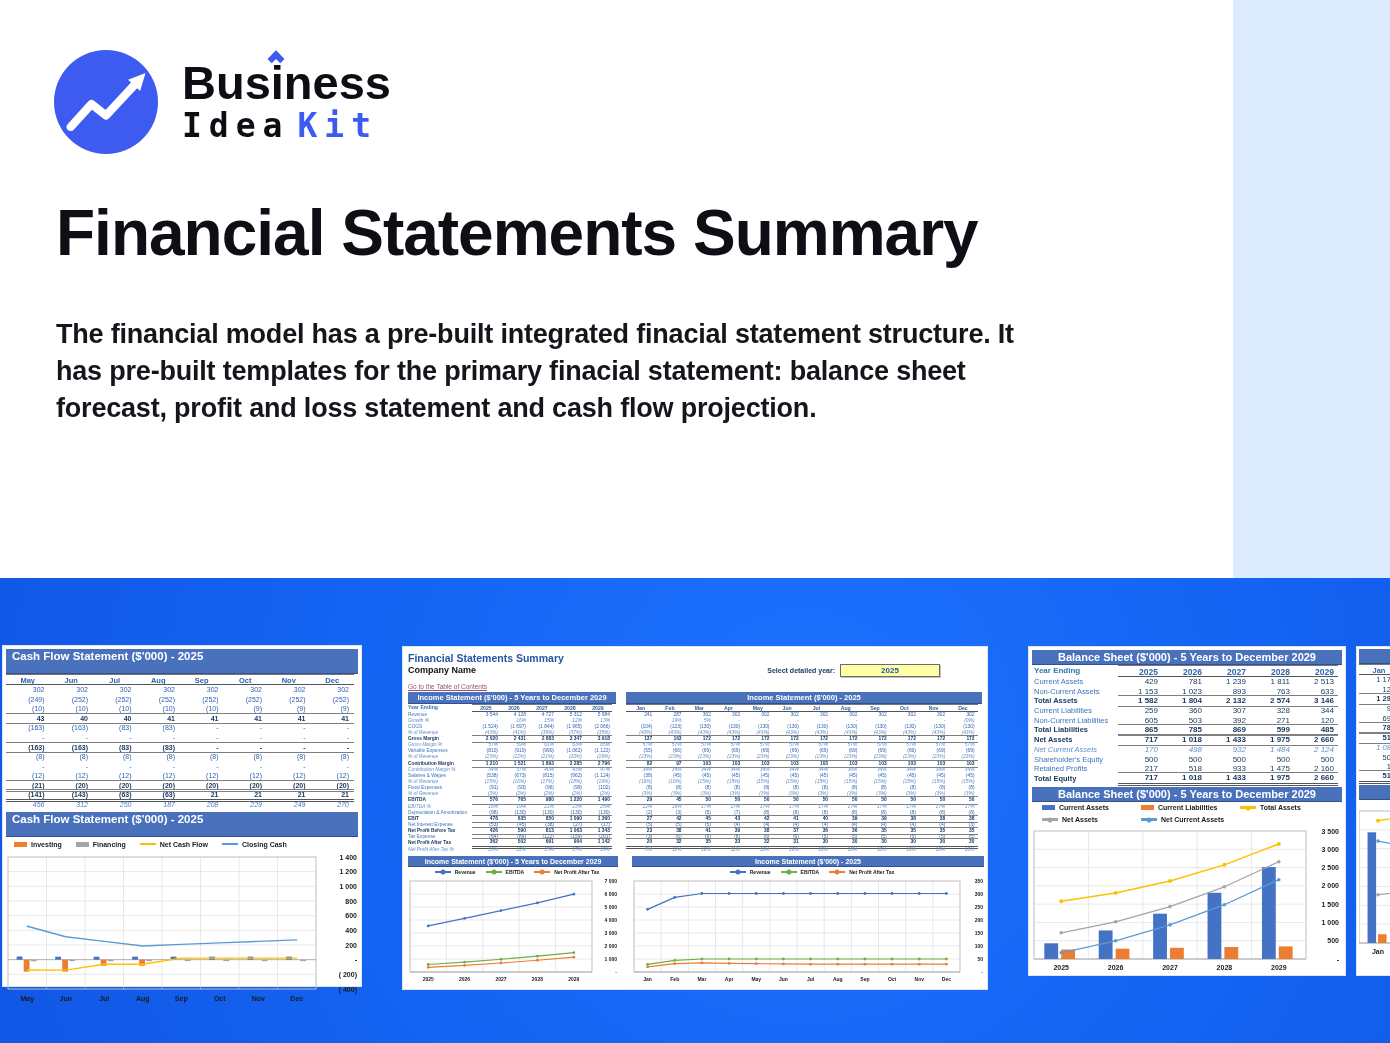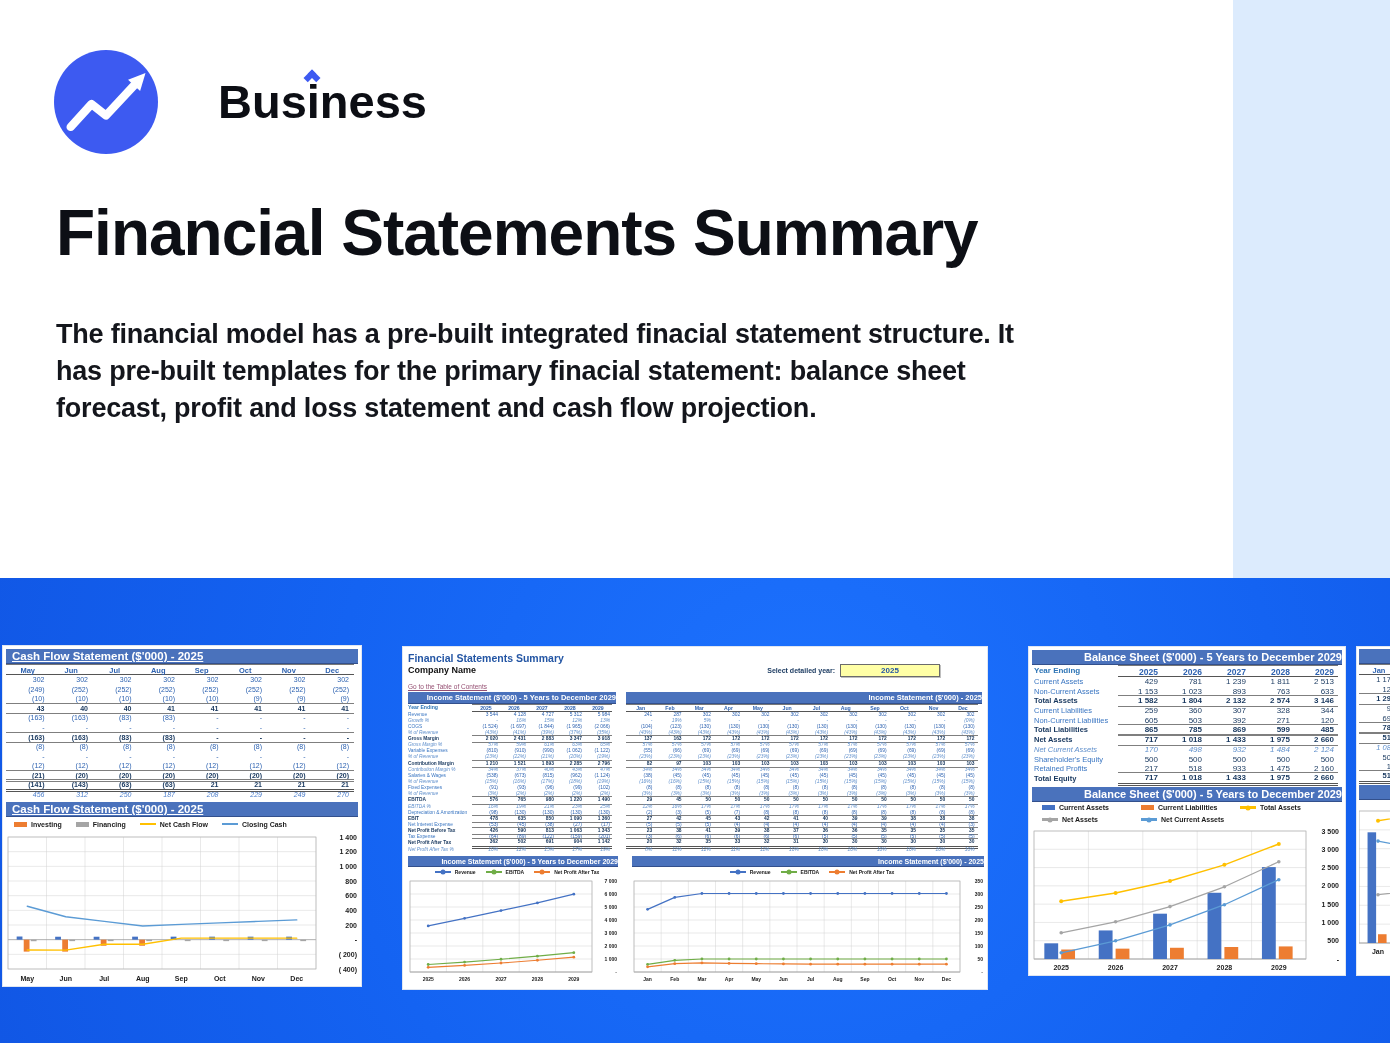--- a/index.html
+++ b/index.html
@@ -10,54 +10,54 @@
   
   .stripe-light { position:absolute; left:1233px; top:0; width:157px; height:578px; background:#dcebfd; }
   .band { position:absolute; left:0; top:578px; width:1390px; height:465px;
     background:radial-gradient(circle at 58% 35%, #1d72fe 0%, #1463f2 55%, #1157e5 100%); }
 
   
   .logo { position:absolute; left:54px; top:50px; display:flex; align-items:center; gap:24px; }
   .logo-circle { width:104px; height:104px; border-radius:50%; background:#3d5af1; flex:0 0 auto; }
   .logo-circle svg { width:100%; height:100%; }
   .logo-text { position:relative; }
-  .lt1 { font-size:47px; font-weight:800; color:#0c0e14; letter-spacing:0; line-height:1.02; position:relative;margin-left:36px; }
+  .lt1 { font-size:47px; font-weight:800; color:#0c0e14; letter-spacing:0; line-height:1.02; position:relative; }
   .caret { position:absolute; left:88px; top:-6px; width:12px; height:12px;
     border-left:6px solid #3d5af1; border-top:6px solid #3d5af1; transform:rotate(45deg); }
   .lt2 { font-family:"DejaVu Sans Mono", monospace; font-size:33px; font-weight:700; margin-top:0px; color:#0c0e14; letter-spacing:7px; }
   .lt2 .blue { color:#3d5af1; margin-left:8px; }
 
   
   .hero-title { position:absolute; left:56px; top:196px; font-size:64px; font-weight:800;
     letter-spacing:-1px; color:#0d0f15; }
   .hero-desc { position:absolute; left:56px; top:316px; width:980px; font-size:27px; font-weight:700;
     color:#14161c; line-height:37px; letter-spacing:-0.2px; }
 
   
   .panel { position:absolute; background:#ffffff; border:1px solid #dfe6f2; padding:3px; }
   .xl-header { background:#4a72bc; color:#ffffff; font-weight:700; border-bottom:1px solid #33508c; }
   .xl-header.left { text-align:left; padding-left:6px; }
-  .xl-header.center { text-align:right; }
+  .xl-header.center { text-align:center; }
 
   
   .trow { display:flex; align-items:center; }
   .tcell { text-align:right; flex:0 0 auto; }
   .rlabel { text-align:left; flex:0 0 auto; white-space:nowrap; overflow:hidden; }
   .trow.bold .tcell, .trow.grand .tcell { font-weight:700; color:#17375e;
     border-top:1px solid #7f7f7f; border-bottom:1px solid #7f7f7f; }
   .trow.grand .tcell { border-bottom:3px double #555; }
   .trow.bold .rlabel, .trow.grand .rlabel { font-weight:700; color:#17375e; }
   .trow.pct .tcell, .trow.pct .rlabel { font-style:italic; color:#6090cc; }
   .trow.italic .tcell { font-style:italic; color:#4a7cc9; }
   .hdr-row .tcell { font-weight:700; color:#2e62b0; border-top:1px solid #777; border-bottom:1px solid #555; text-align:center; }
   .hdr-row .rlabel { font-weight:700; color:#2e75b6; }
 
   
   .panel-cf { left:2px; top:645px; width:360px; height:342px; }
-  .panel-cf .xl-header { height:15px; font-size:11.5px; line-height:15px;text-decoration:underline; }
+  .panel-cf .xl-header { height:25px; font-size:11.5px; line-height:15px; }
   .cf-months { display:flex; height:11px; }
   .cf-months .tcell { width:43.5px; font-size:7.5px; line-height:11px; }
   .cf-table .trow { height:9.6px; }
   .cf-table .tcell { width:43.5px; font-size:7px; line-height:9.6px; padding-right:5px; color:#2e63b1; }
   .cf-legend { height:13px; }
   .panel-cf .xl-header + .cf-legend { margin-top:1px; }
 
   
   .legend { display:flex; align-items:center; gap:14px; padding-left:8px; }
   .lg-item { display:flex; align-items:center; gap:4px; font-weight:700; color:#1b1b1b; }
@@ -132,20 +132,21 @@
 
   <header class="logo">
     <div class="logo-circle">
       <svg viewBox="0 0 100 100">
         <polyline points="16,74 36,52 50,63 77,34" fill="none" stroke="#ffffff" stroke-width="8" stroke-linecap="round" stroke-linejoin="round"></polyline>
         <polygon points="88,22 82.8,39.4 71.2,28.6" fill="#ffffff"></polygon>
       </svg>
     </div>
     <div class="logo-text">
       <div class="lt1"><span>Business</span><span class="caret"></span></div>
+      <div class="lt2"><span>Idea</span><span class="blue">Kit</span></div>
     </div>
   </header>
 
   <h1 class="hero-title">Financial Statements Summary</h1>
   <p class="hero-desc">The financial model has a pre-built integrated finacial statement structure. It has pre-built templates for the primary finacial statement: balance sheet forecast, profit and loss statement and cash flow projection.</p>
 
   <section class="panel panel-cf">
     <div class="xl-header left">Cash Flow Statement ($'000) - 2025</div>
     <div class="cf-months hdr-row">
         <span class="tcell">May</span>

